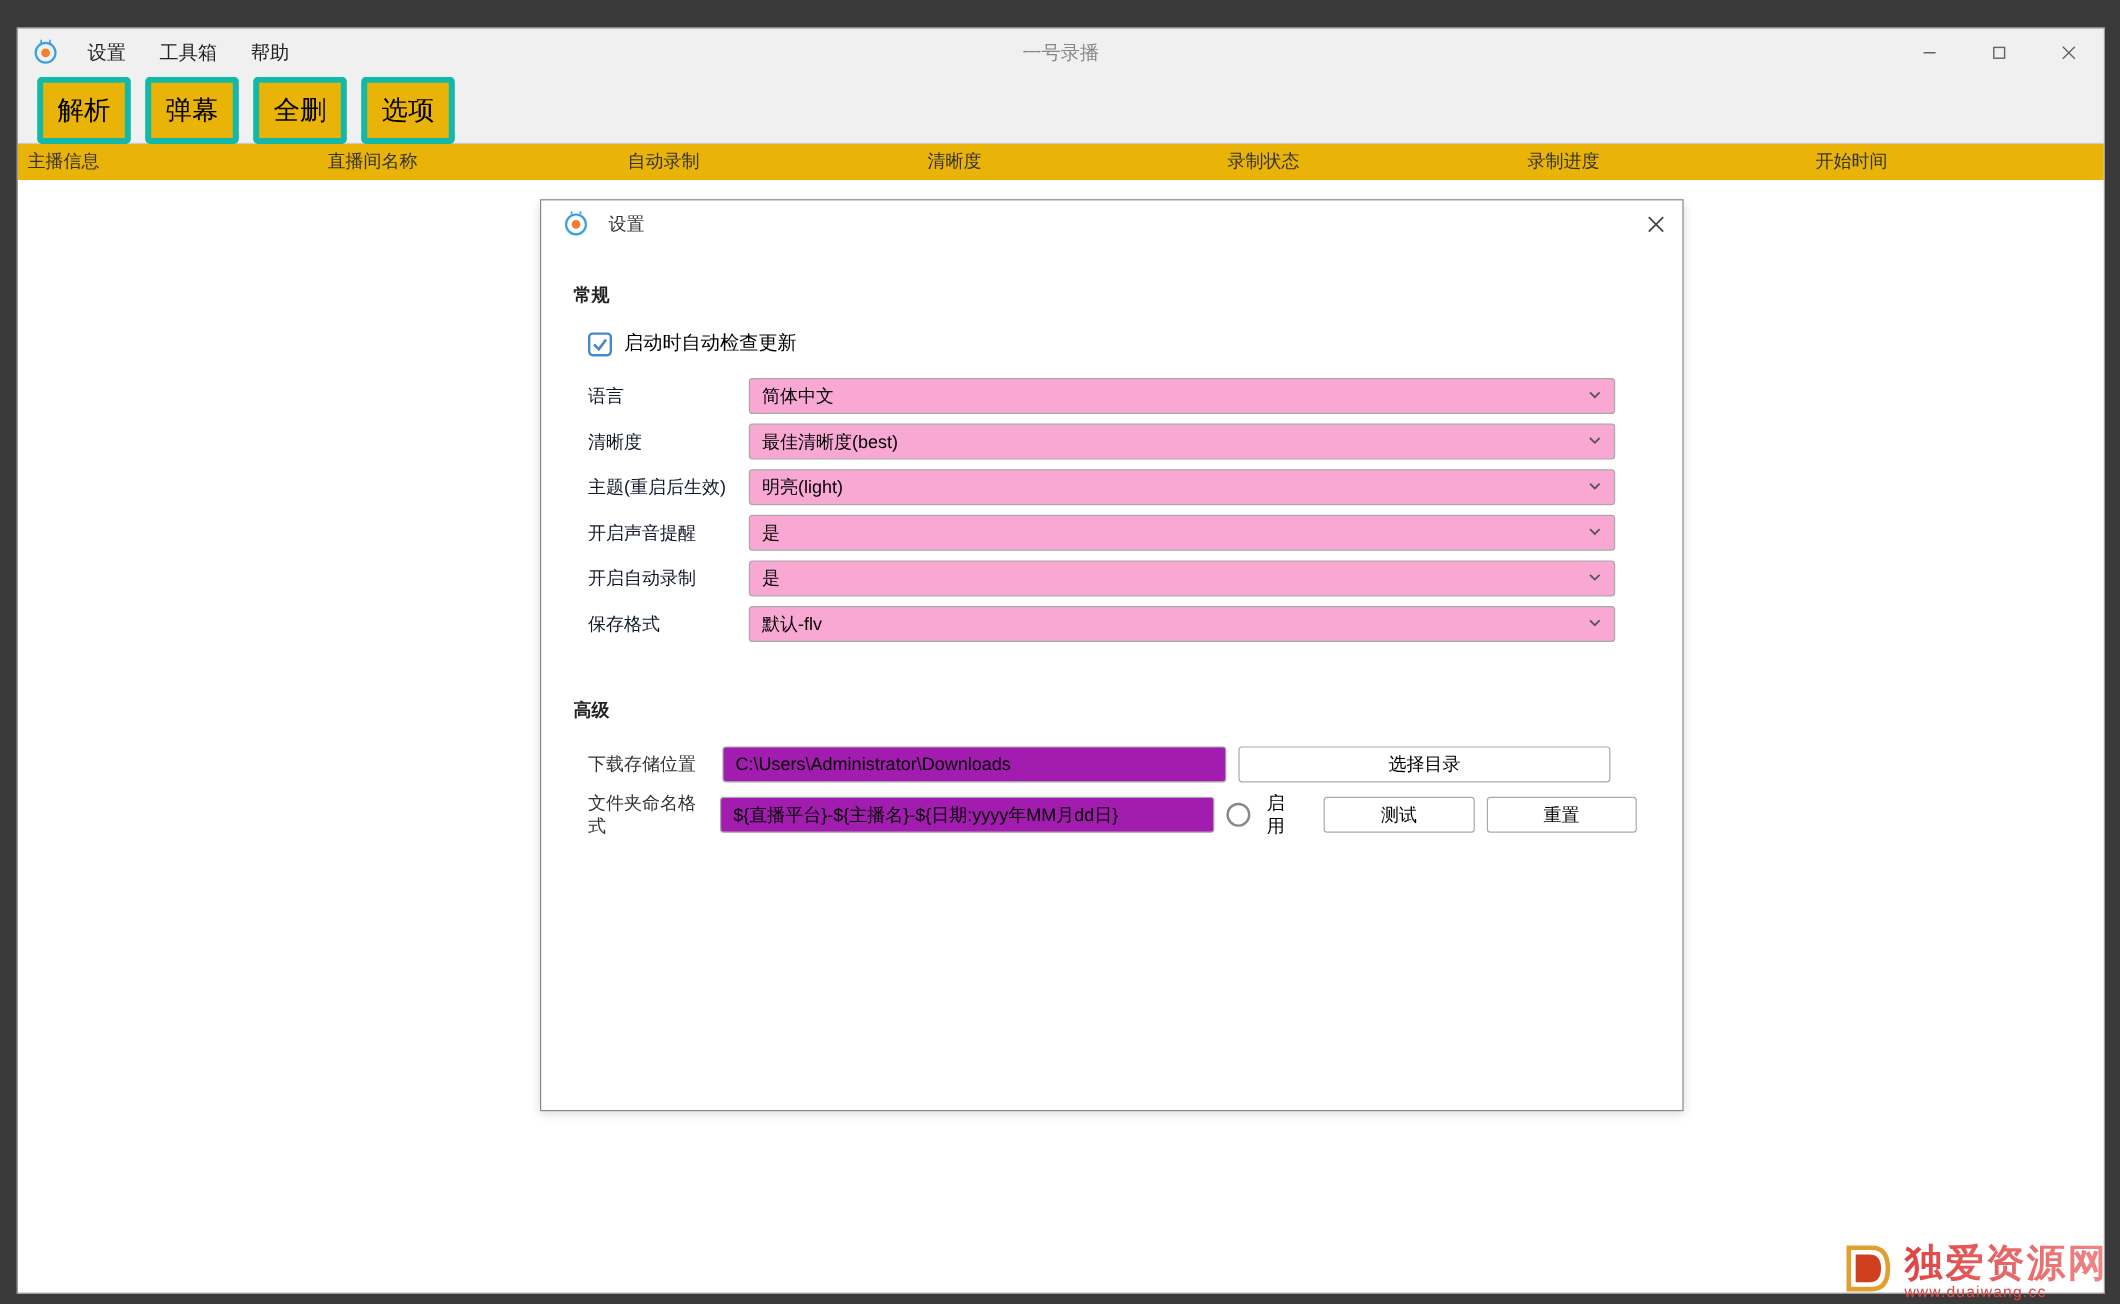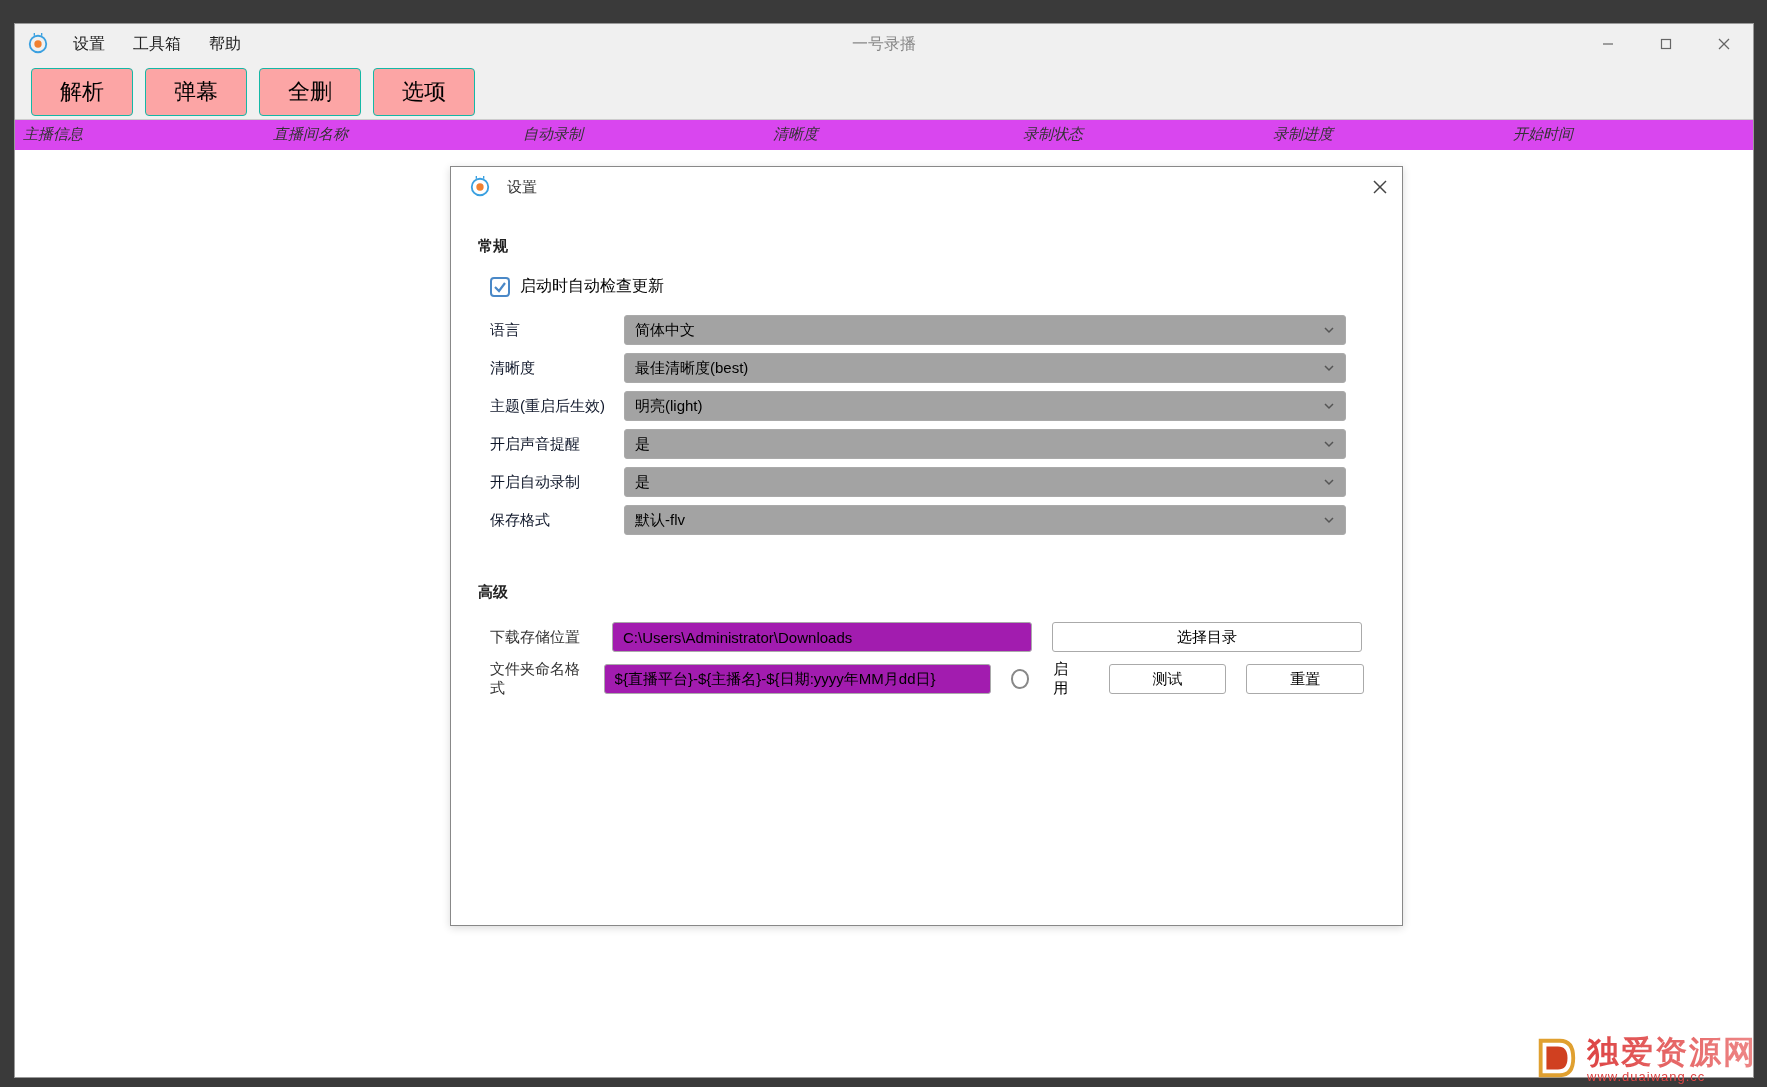--- a/index.html
+++ b/index.html
@@ -79,34 +79,33 @@
     .toolbar {
       height: 56px;
       background: #f0f0f0;
       display: flex;
       align-items: center;
       gap: 12px;
       padding: 0 16px;
       border-bottom: 1px solid #ccc;
     }
     .toolbar-btn {
-      padding: 8px 28px;
-      background: #fca5a5;
-      border: 1px solid #14b8a6;
+      padding: 8px 12px;
+      background: #eab308;
+      border: 5px solid #14b8a6;
       border-radius: 4px;
       font-size: 22px;
       font-family: "SimSun", "Microsoft YaHei", serif;
       cursor: pointer;
     }
     .table-header {
       height: 34px;
-      background: #d946ef;
+      background: #eab308;
       border-bottom: 1px solid #d0d0d0;
       display: flex;
-      font-style: italic;
     }
     .th {
       flex: 0 0 auto;
       padding: 5px 8px;
       font-size: 15px;
       color: #333;
       border-right: 1px solid transparent;
     }
     .th:nth-child(1){ width: 250px; }
     .th:nth-child(2){ width: 250px; }
@@ -201,21 +200,21 @@
     .form-label {
       width: 134px;
       font-size: 15px;
       color: #0f172a;
     }
     .form-select {
       flex: 1;
       height: 30px;
       border: 1px solid #aaa;
       border-radius: 3px;
-      background: #a3a3a3;
+      background: #f9a8d4;
       padding: 0 10px;
       font-size: 15px;
       display: flex;
       align-items: center;
       justify-content: space-between;
       cursor: pointer;
       max-width: 722px;
     }
     .form-select .chevron {
       color: #555;
@@ -226,21 +225,21 @@
       border-radius: 3px;
       background: #a21caf;
       padding: 0 10px;
       font-size: 15px;
     }
     .adv-row {
       display: flex;
       align-items: center;
       margin-bottom: 8px;
       padding-left: 12px;
-      gap: 20px;
+      gap: 10px;
     }
     .adv-label {
       width: 102px;
       font-size: 15px;
       color: #333;
     }
     .adv-input-wide {
       width: 420px;
     }
     .adv-btn {

